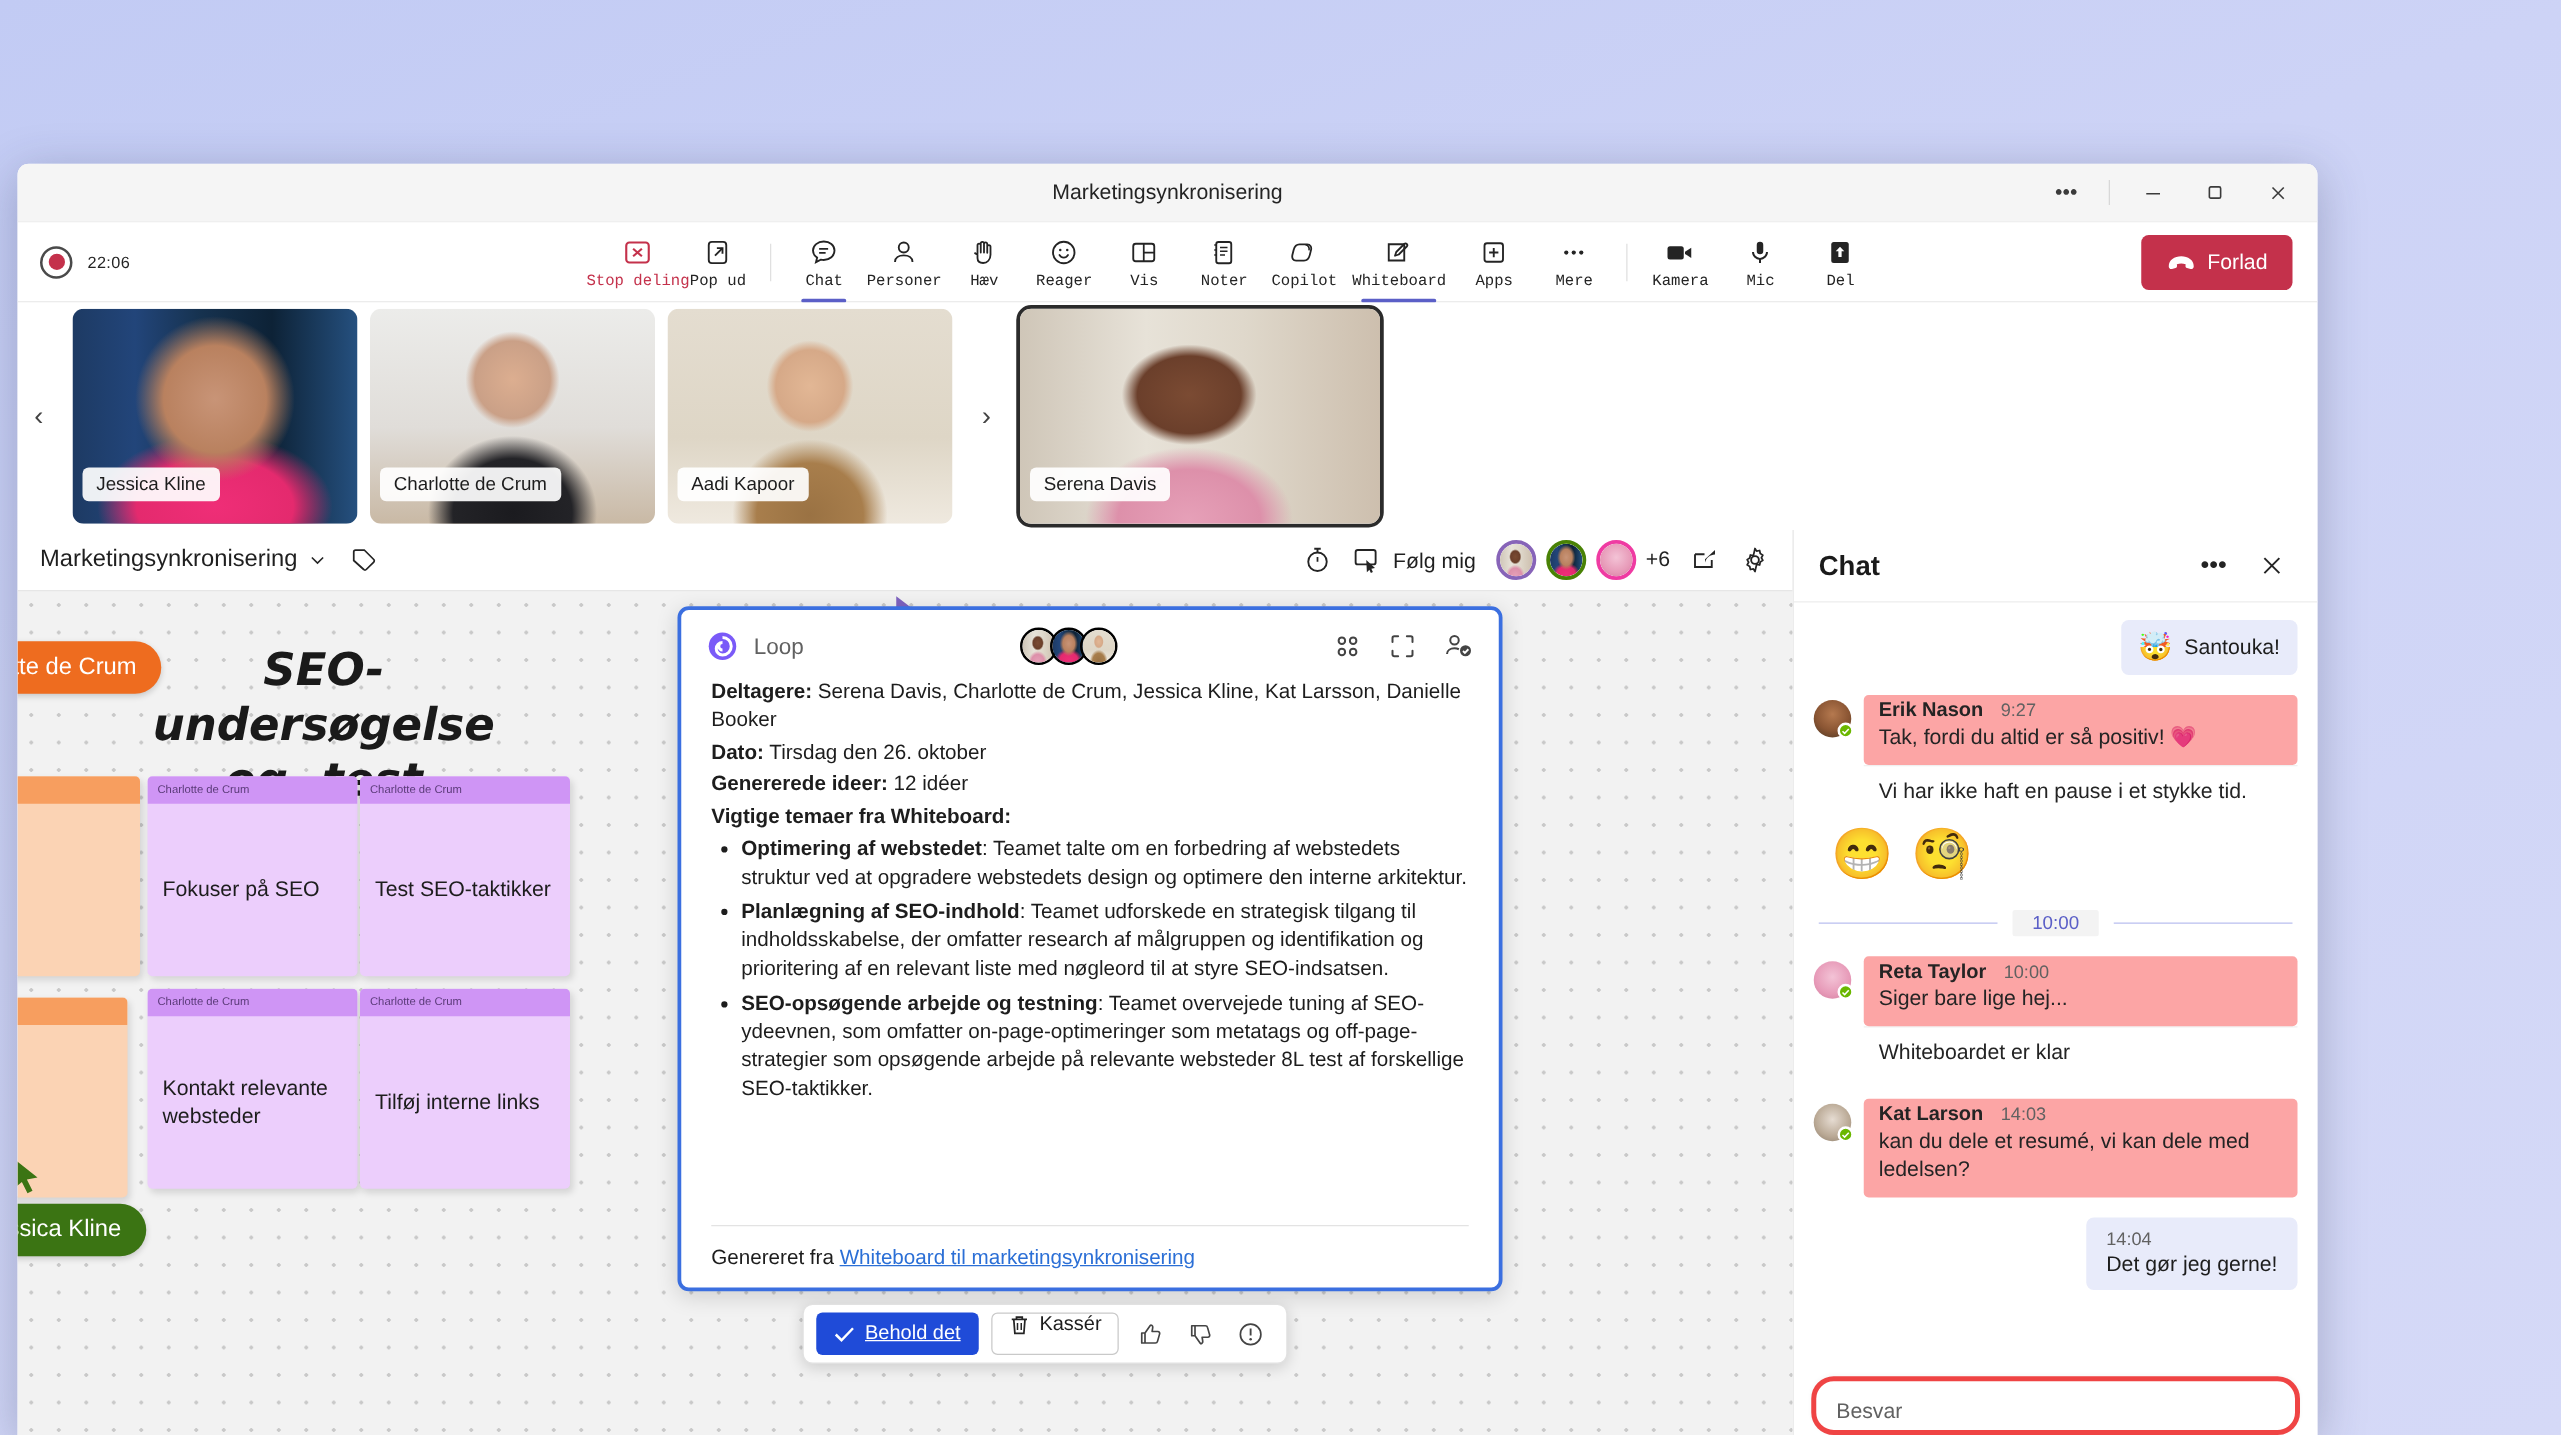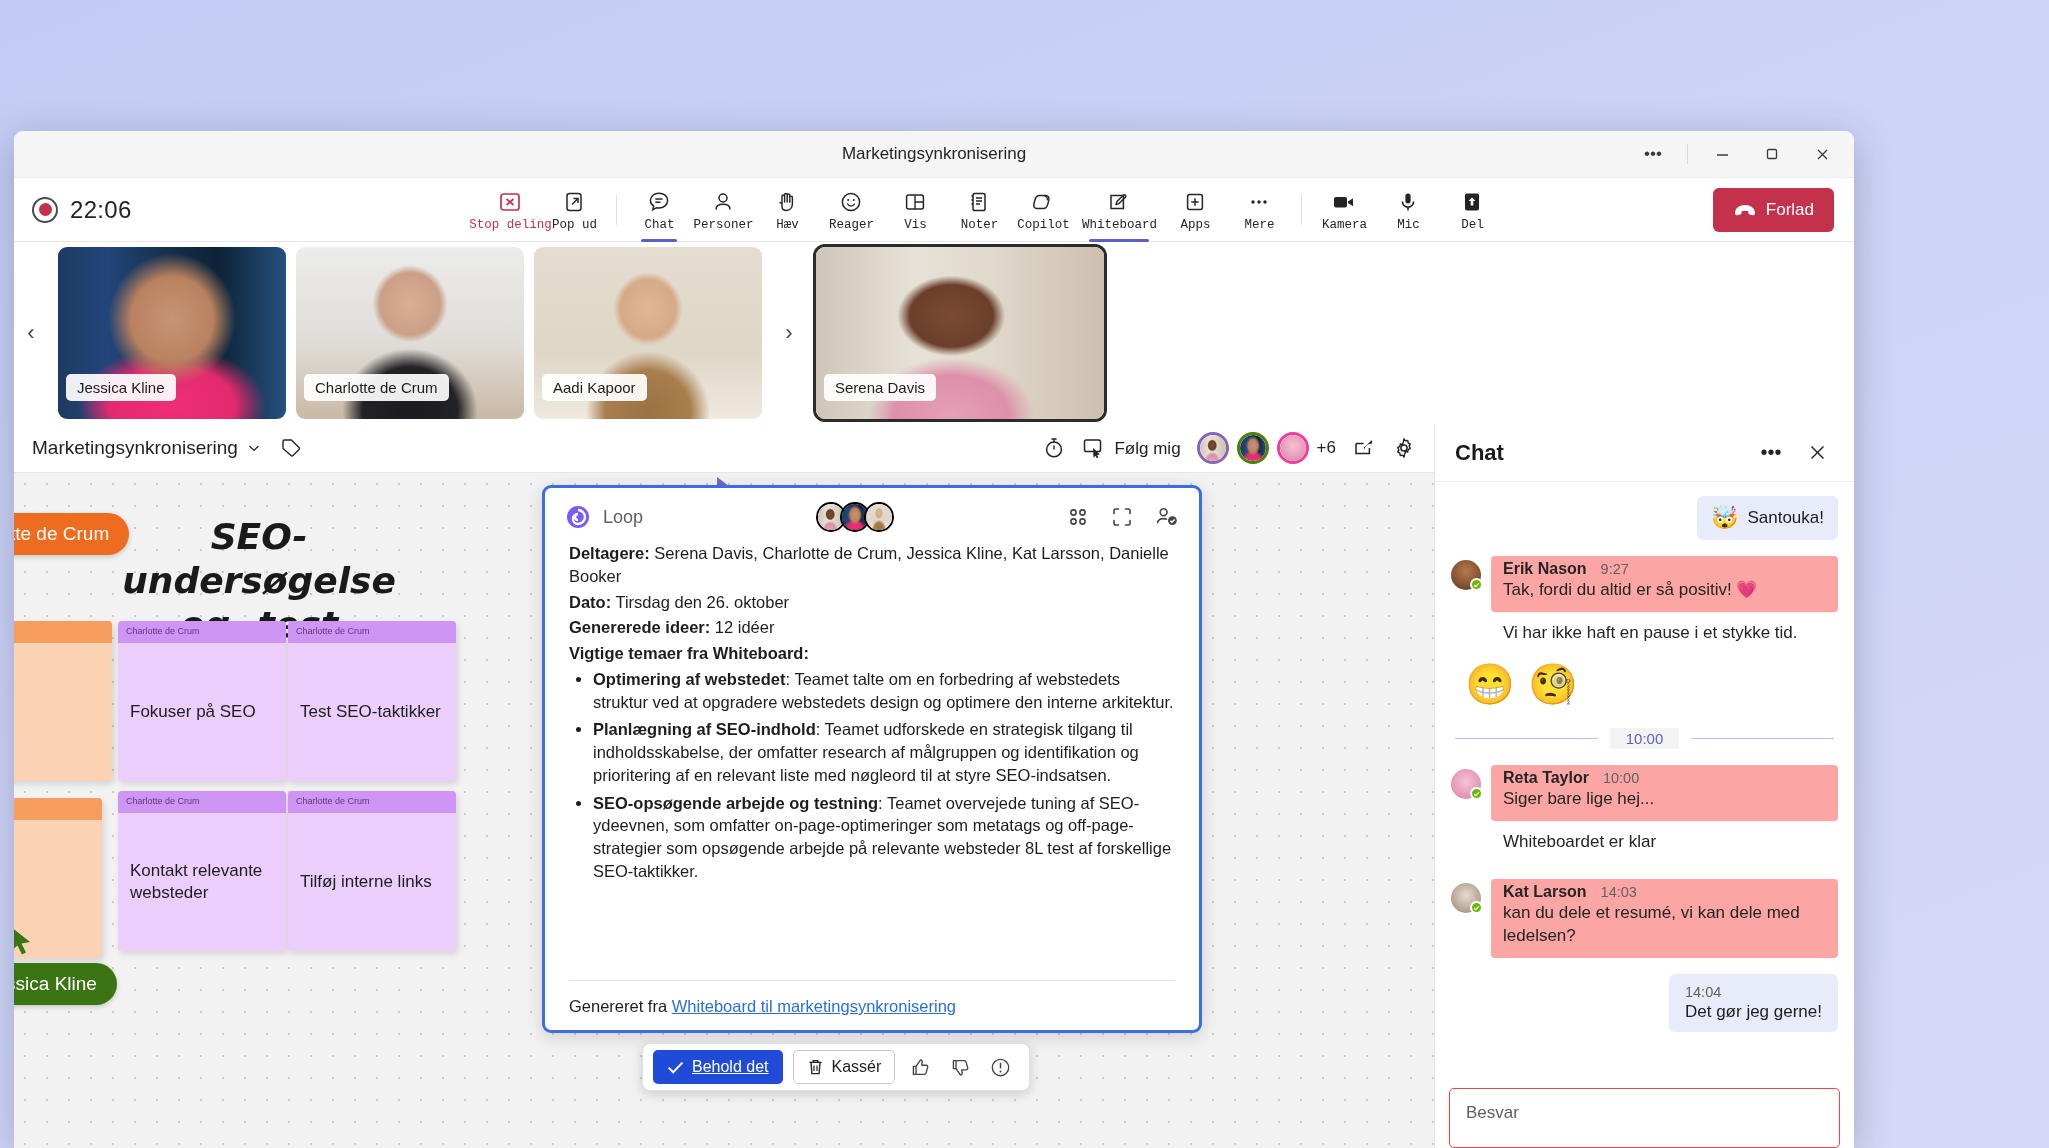--- a/index.html
+++ b/index.html
@@ -41,21 +41,21 @@
   .win-sep { width:1px; height:20px; background:#d8d8d8; margin:0 8px; }
 
   
   #meeting-bar {
     height: 64px; background: #ffffff; display: flex; align-items: center;
     position: relative; border-bottom: 1px solid #e6e6e6;
   }
   #rec-group { display:flex; align-items:center; gap:12px; padding-left:18px; width:270px;}
   #rec-dot-wrap { width:26px;height:26px;border-radius:50%;border:2px solid #4a4a4a;display:flex;align-items:center;justify-content:center; }
   #rec-dot { width:13px;height:13px;border-radius:50%;background:#c4314b; }
-  #rec-time { font-size:24px;color:#242424; letter-spacing:.3px; }
+  #rec-time { font-size:13px;color:#242424; letter-spacing:.3px; }
 
   #ctrl-group { display:flex; align-items:center; gap:0; margin:0 auto; }
   .ctrl {
     width: 64px; display:flex; flex-direction:column; align-items:center; gap:3px;
     padding: 4px 0 2px; border-radius:6px; cursor:default; position:relative;font-family:Liberation Mono, monospace;
   }
   .ctrl .lbl { font-size:12.5px; color:#242424; white-space:nowrap; }
   .ctrl .ico { height:26px; display:flex;align-items:center;justify-content:center; }
   .ctrl.danger .lbl { color:#c4314b; }
   .ctrl.active::after {
@@ -189,21 +189,21 @@
     background:#fff; border-radius:8px; border:1px solid #e1e1e1;
     box-shadow:0 3px 12px rgba(0,0,0,.16);
     display:flex; align-items:center; padding:0 10px; gap:10px;
   }
   #keep-btn {
     background:#1f4bd8; color:#fff; border-radius:5px; height:34px;
     display:flex;align-items:center;gap:8px;padding:0 14px;font-size:16px;cursor:default;text-decoration:underline;
   }
   #discard-btn {
     background:#fff; border:1px solid #c9c9c9; border-radius:5px; height:34px;
-    display:flex;align-items:center;gap:8px;padding:0 13px;font-size:16px;color:#1d1d1d;cursor:default;
+    display:flex;align-items:flex-start;gap:8px;padding:0 13px;font-size:16px;color:#1d1d1d;cursor:default;
   }
   .fb-ico { width:30px;height:30px;display:flex;align-items:center;justify-content:center;color:#444;cursor:default;}
 
   
   #chat-panel {
     width: 420px; background:#fff; border-left:1px solid #e6e6e6;
     display:flex; flex-direction:column;
   }
   #chat-head {
     height:58px; display:flex;align-items:center;padding:0 20px;gap:12px;
@@ -232,21 +232,21 @@
   .msg-text { font-size:17px; color:#242424; line-height:1.33; }
   .msg-cont { background:#fff; border-top:1px solid #f0f0f0; padding:9px 12px 10px; margin-left:40px; }
   .reaction-row { display:flex; gap:14px; padding:10px 14px 6px; }
   .emoji-big { font-size:40px; line-height:1; }
   .divider {
     display:flex; align-items:center; gap:12px; margin:18px 4px 6px;
   }
   .divider .ln { flex:1; height:1px; background:#b9bff0; }
   .divider .tm { font-size:15px; color:#5b5fc7; background:#f3f3f3; padding:2px 16px; border-radius:2px;}
   #compose {
-    margin:8px 14px 0; height:60px; border:1px solid #ef4444; border-radius:5px;
+    margin:8px 14px 0; height:47px; border:4px solid #ef4444; border-radius:18px;
     background:#fff; padding:14px 16px; font-size:17px; color:#616161;
     box-shadow:0 -1px 4px rgba(0,0,0,.04);
   }
   .ph-erik { background: radial-gradient(circle at 50% 38%, #b5794f 0%, #8a5533 55%, #4a3522 100%); }
   .ph-reta { background: radial-gradient(circle at 50% 42%, #f3c3d6 0%, #e79ab8 60%, #d07b9c 100%); }
   .ph-kat  { background: radial-gradient(circle at 50% 42%, #e6dcd2 0%, #b9a894 60%, #8a7b6a 100%); }
 </style>
 </head>
 <body>
 

